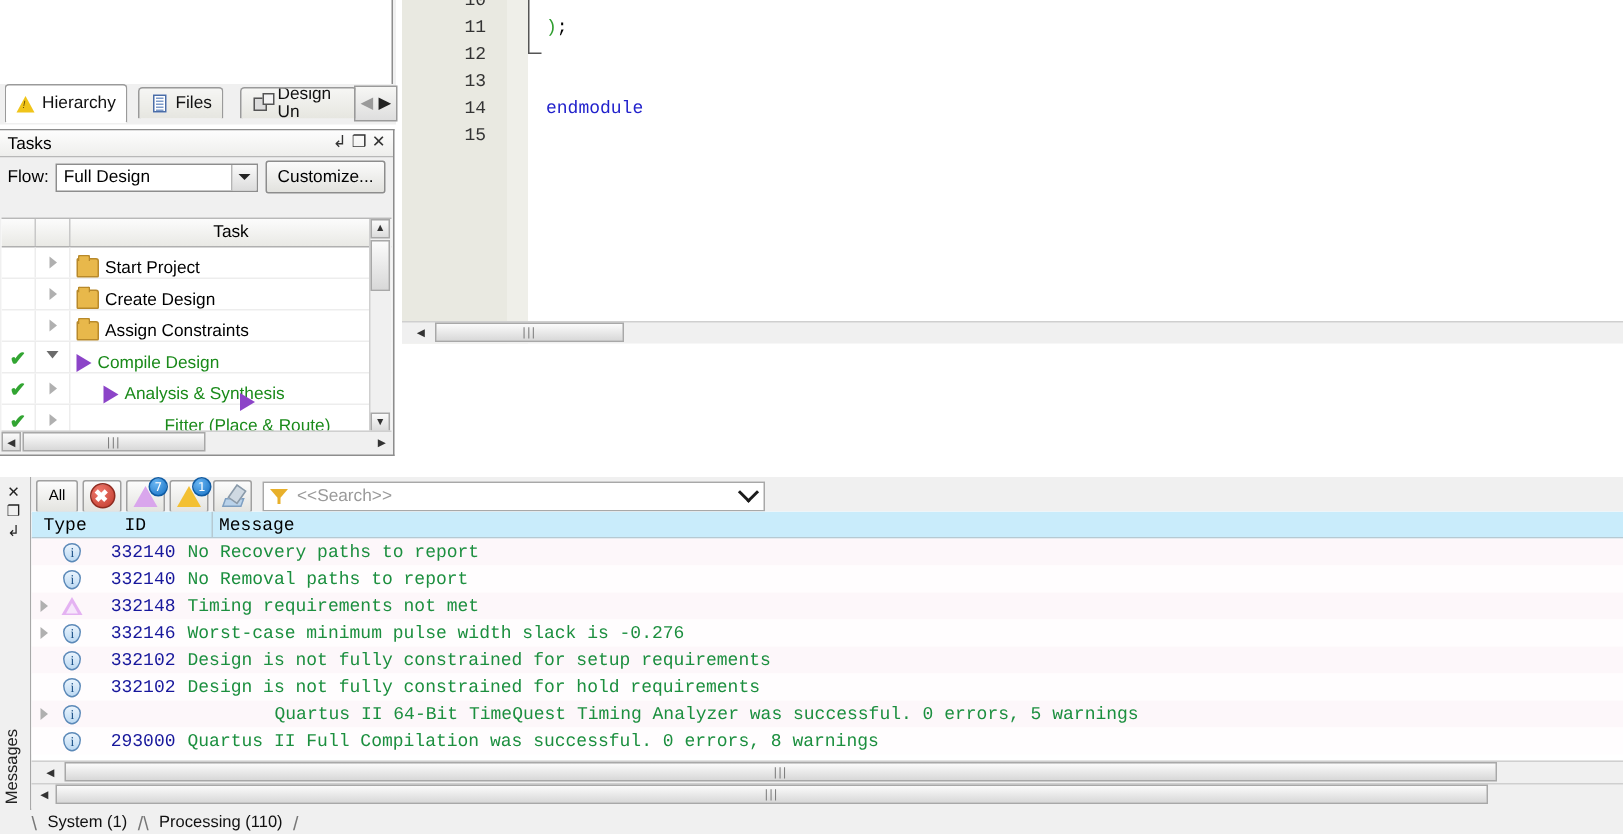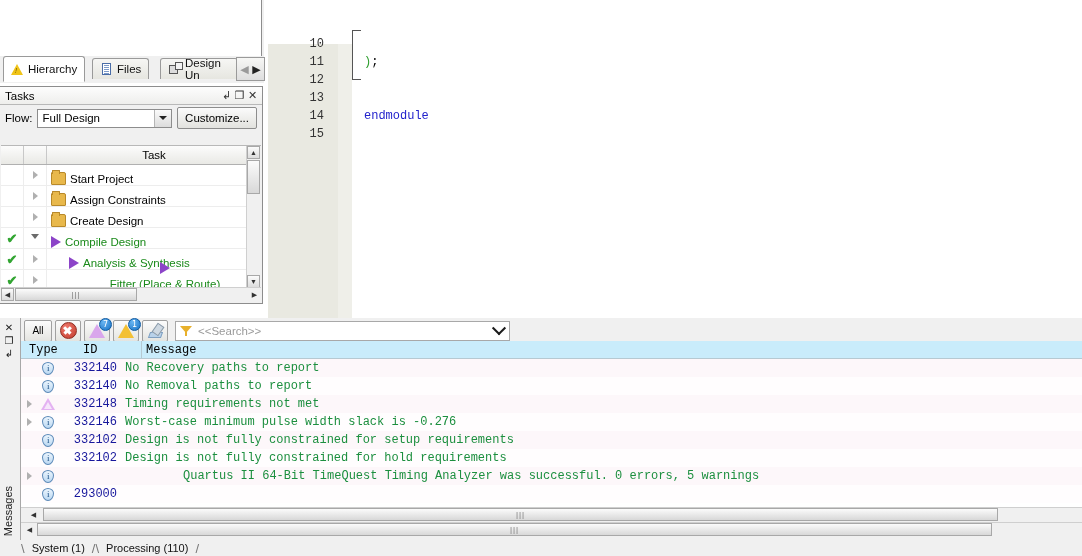--- a/index.html
+++ b/index.html
@@ -82,21 +82,21 @@
 
   
   .vsb{position:absolute;right:0;top:0;width:14px;bottom:0;background:#f0f0f0;border-left:1px solid #cfcfcf;}
   .vsb .ab{position:absolute;left:0;width:13px;height:13px;background:linear-gradient(to bottom,#fbfbfb,#dcdcdc);border:1px solid #a8a8a8;box-sizing:border-box;display:flex;align-items:center;justify-content:center;font-size:7px;color:#333;}
   .vsb .thumb{position:absolute;left:0;width:13px;background:linear-gradient(to bottom,#fbfbfb,#d8d8d8);border:1px solid #a8a8a8;box-sizing:border-box;}
   .hsb{position:absolute;left:0;bottom:0;height:14px;right:0;background:#f0f0f0;border-top:1px solid #cfcfcf;}
   .hsb .ab{position:absolute;top:0;width:13px;height:13px;background:linear-gradient(to bottom,#fbfbfb,#dcdcdc);border:1px solid #a8a8a8;box-sizing:border-box;display:flex;align-items:center;justify-content:center;font-size:7px;color:#333;}
   .hsb .thumb{position:absolute;top:0;height:13px;background:linear-gradient(to bottom,#fbfbfb,#d8d8d8);border:1px solid #a8a8a8;box-sizing:border-box;display:flex;align-items:center;justify-content:center;color:#777;font-size:8px;letter-spacing:1px;}
 
   
-  .editor{position:absolute;left:268px;top:0;right:0;height:300px;background:#ffffff;margin-top:44px;}
+  .editor{position:absolute;left:268px;top:0;right:0;height:229px;background:#ffffff;}
   .gutter{position:absolute;left:0;top:0;width:70px;bottom:0;background:#e9e9e1;}
   .gutter2{position:absolute;left:70px;top:0;width:14px;bottom:0;background:#efefe9;}
   .codelines{position:absolute;left:0;top:0;right:0;top:0;}
   .cl{height:18px;line-height:18px;font-family:"Liberation Mono",monospace;font-size:12px;position:relative;}
   .cl .ln{position:absolute;left:0;width:56px;text-align:right;color:#333;}
   .cl .tx{position:absolute;left:70px;white-space:pre;}
   .kw{color:#2222cc;}
   .pl{color:#000;}
   .gn{color:#2f9e2f;}
 
@@ -239,31 +239,31 @@
               <span>Start Project</span>
             </div>
           </div>
           <div class="trow">
             <div class="tc-chk"></div>
             <div class="tc-exp">
               <span class="tri"></span>
             </div>
             <div class="tc-name" style="padding-left: 4px;">
               <span class="folder"></span>
-              <span>Assign Constraints</span>
+              <span>Create Design</span>
             </div>
           </div>
           <div class="trow">
             <div class="tc-chk"></div>
             <div class="tc-exp">
               <span class="tri"></span>
             </div>
             <div class="tc-name" style="padding-left: 4px;">
               <span class="folder"></span>
-              <span>Create Design</span>
+              <span>Assign Constraints</span>
             </div>
           </div>
           <div class="trow">
             <div class="tc-chk">
               <span class="check">✔</span>
             </div>
             <div class="tc-exp">
               <span class="tri open"></span>
             </div>
             <div class="tc-name" style="padding-left: 4px;">
@@ -473,20 +473,21 @@
             </div>
             <div class="mrow">
               <div class="m-exp"></div>
               <div class="m-ico">
                 <span class="info-ico">
                   <b></b>
                   <i>i</i>
                 </span>
               </div>
               <div class="m-id">293000</div>
+              <div class="m-txt">Quartus II Full Compilation was successful. 0 errors, 8 warnings</div>
             </div>
           </div>
       </div>
 
       <div class="hsb" style="left:0;right:0;bottom:0;">
         <div class="ab" style="left:6px;background:transparent;border:none;">◀</div>
         <div class="thumb" style="left:22px;width:955px;">|||</div>
       </div>
     </div>
 

